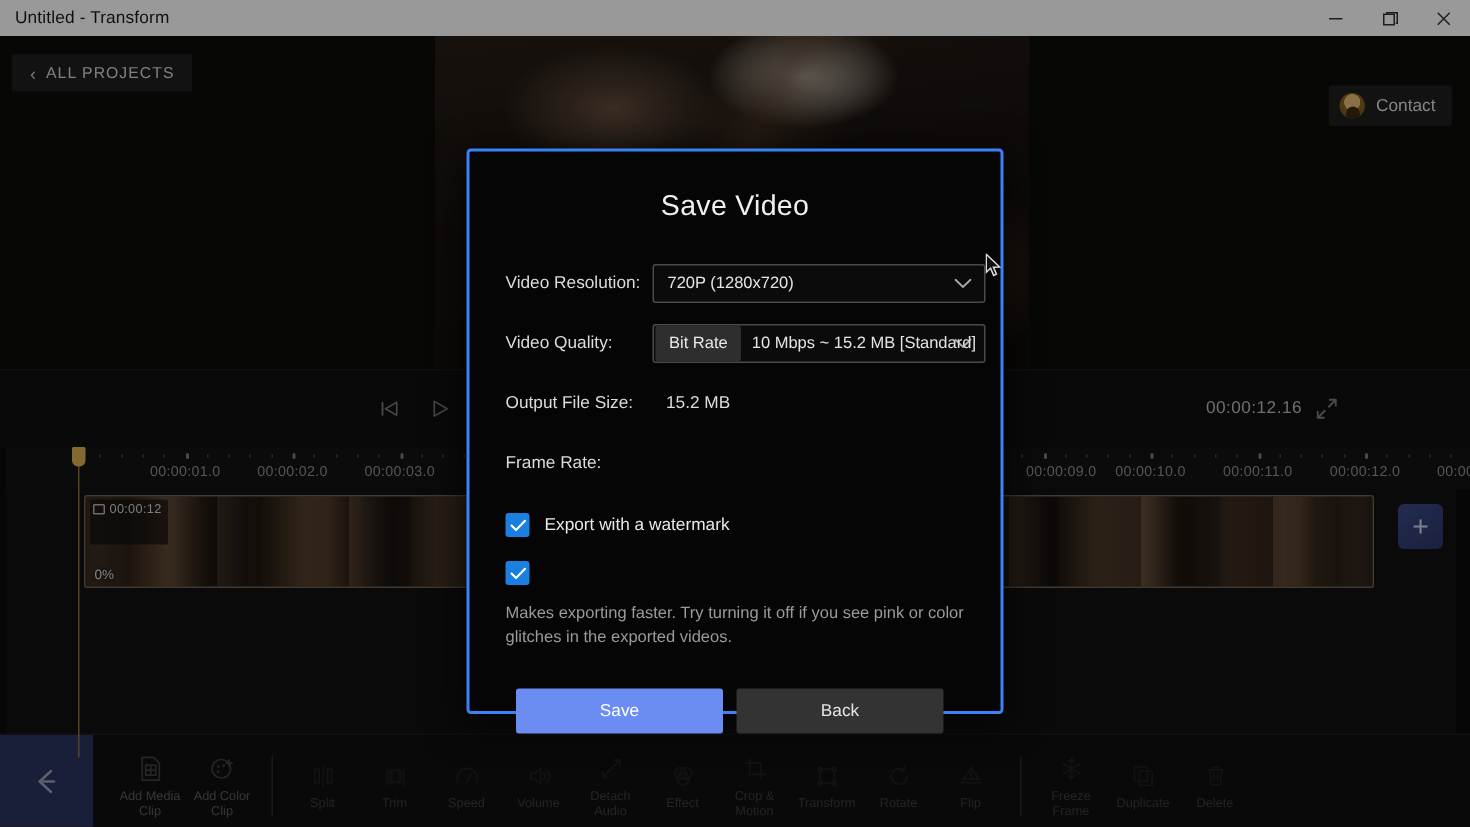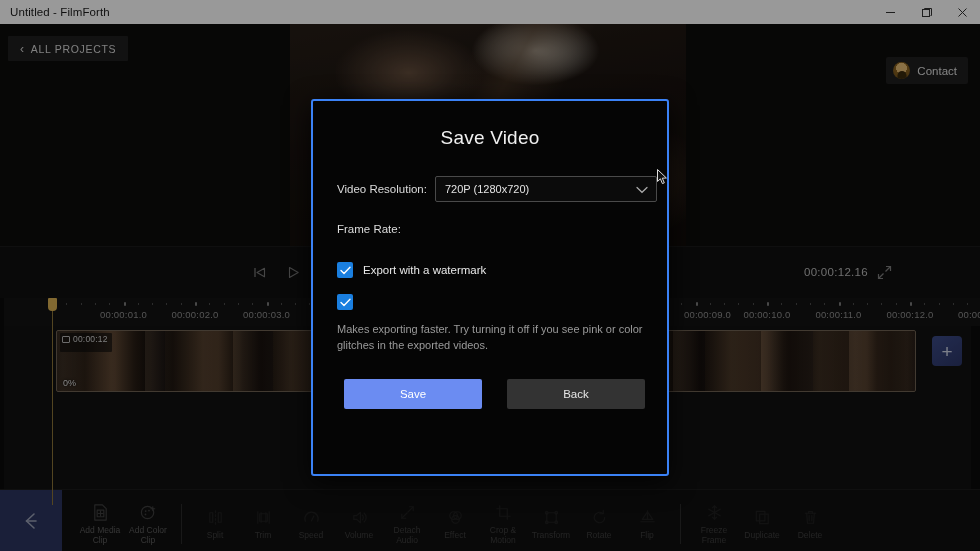--- a/index.html
+++ b/index.html
@@ -113,21 +113,21 @@
     background: repeating-linear-gradient(90deg,
       #241a13 0px, #3c2c1f 26px, #5b4330 54px, #2a1e15 78px, #191210 108px);
   }
   .clip::after {
     content: ""; position: absolute; inset: 0;
     background: repeating-linear-gradient(90deg,
       rgba(200,180,150,.10) 0 6px, rgba(0,0,0,.25) 28px, rgba(120,96,70,.22) 58px, rgba(0,0,0,.3) 88px);
   }
   .clip-badge {
     position: absolute; top: 2px; left: 3px; z-index: 3; display: flex; align-items: center; gap: 3px;
-    background: rgba(10,10,10,.62); padding: 1px 4px 8px 2px; border-radius: 1px;
+    background: rgba(10,10,10,.62); padding: 1px 4px 19px 2px; border-radius: 1px;
     font-size: 8.5px; color: #cfcfcf; letter-spacing: .2px;
   }
   .clip-badge .box { width: 8px; height: 7px; border: 1px solid #b5b5b5; border-radius: 1px; }
   .clip-pct {
     position: absolute; bottom: 3px; left: 6px; z-index: 3; font-size: 9px; color: #dcdcdc;
     text-shadow: 0 0 3px #000;
   }
   .clip-handle-right {
     position: absolute; right: -4px; top: 2px; width: 4px; height: 66px; background: #cfcfcf; border-radius: 1px; z-index: 4;
   }
@@ -187,37 +187,37 @@
   .check-row { display: flex; align-items: center; gap: 10px; margin-left: 24px; height: 22px; }
   .cbox {
     width: 16px; height: 16px; background: #1a7fe0; border-radius: 2px; flex: none;
     display: flex; align-items: center; justify-content: center;
   }
   .cbox svg { display: block; }
   .check-label { font-size: 11.5px; color: #e9e9e9; }
   .help-text {
     margin: 8px 24px 0 24px; width: 308px; font-size: 11px; line-height: 16px; color: #9a9a9a;
   }
-  .modal-actions { display: flex; gap: 25px; margin: 26px 0 0 31px; }
+  .modal-actions { display: flex; gap: 9px; margin: 26px 0 0 31px; }
   .btn {
     width: 138px; height: 30px; display: flex; align-items: center; justify-content: center;
     font-size: 11.5px; border-radius: 2px;
   }
   .btn-primary { background: #6b8cf2; color: #ffffff; }
   .btn-secondary { background: #333333; color: #e6e6e6; }
 
   .cursor { position: absolute; left: 657px; top: 169px; z-index: 30; }
 </style>
 </head>
 <body>
 
 <div id="app">
 
   <div class="titlebar">
-    <span class="titlebar-text">Untitled - FilmForth</span>
+    <span class="titlebar-text">Untitled - Transform</span>
     <div class="win-controls">
       <div class="win-btn">
         <svg width="11" height="11" viewBox="0 0 11 11">
             <line x1="1" y1="5.5" x2="10" y2="5.5" stroke="#333" stroke-width="1"></line>
           </svg>
       </div>
       <div class="win-btn">
         <svg width="11" height="11" viewBox="0 0 11 11">
             <rect x="1.5" y="2.5" width="7" height="7" fill="none" stroke="#333" stroke-width="1"></rect>
             <path d="M3.5 2.5V1.5h7v7h-1" fill="none" stroke="#333" stroke-width="1"></path>
@@ -568,21 +568,37 @@
       <div class="select">
         <span class="val">720P (1280x720)</span>
         <span class="chev">
           <svg width="12" height="8" viewBox="0 0 12 8">
               <path d="M1 1.5 L6 6.3 L11 1.5" fill="none" stroke="#d4d4d4" stroke-width="1.2" stroke-linecap="round"></path>
             </svg>
         </span>
       </div>
     </div>
 
-
+    <div class="form-row" style="margin-top:14px">
+      <div class="row-label">Video Quality:</div>
+      <div class="select">
+        <span class="tag-btn">Bit Rate</span>
+        <span class="val" style="padding-left:7px">10 Mbps ~ 15.2 MB [Standard]</span>
+        <span class="chev">
+          <svg width="12" height="8" viewBox="0 0 12 8">
+              <path d="M1 1.5 L6 6.3 L11 1.5" fill="none" stroke="#d4d4d4" stroke-width="1.2" stroke-linecap="round"></path>
+            </svg>
+        </span>
+      </div>
+    </div>
+
+    <div class="form-row" style="margin-top:14px">
+      <div class="row-label">Output File Size:</div>
+      <div class="static-val">15.2 MB</div>
+    </div>
 
     <div class="form-row" style="margin-top:14px">
       <div class="row-label">Frame Rate:</div>
     </div>
 
     <div class="check-row" style="margin-top:17px">
       <span class="cbox">
         <svg width="11" height="9" viewBox="0 0 11 9">
             <path d="M1 4.4 L4 7.4 L10 1.2" fill="none" stroke="#fff" stroke-width="1.4" stroke-linecap="round" stroke-linejoin="round"></path>
           </svg>

